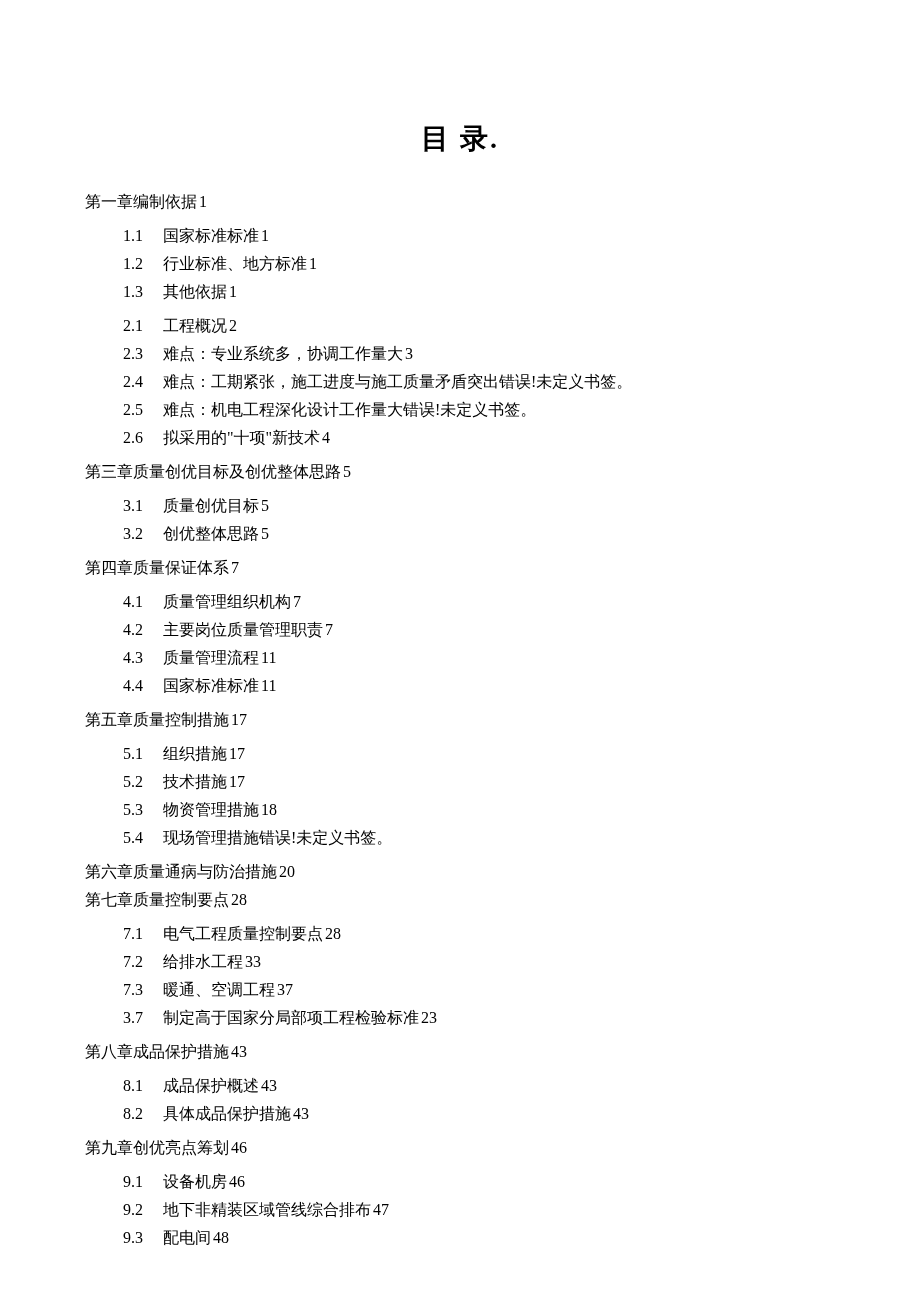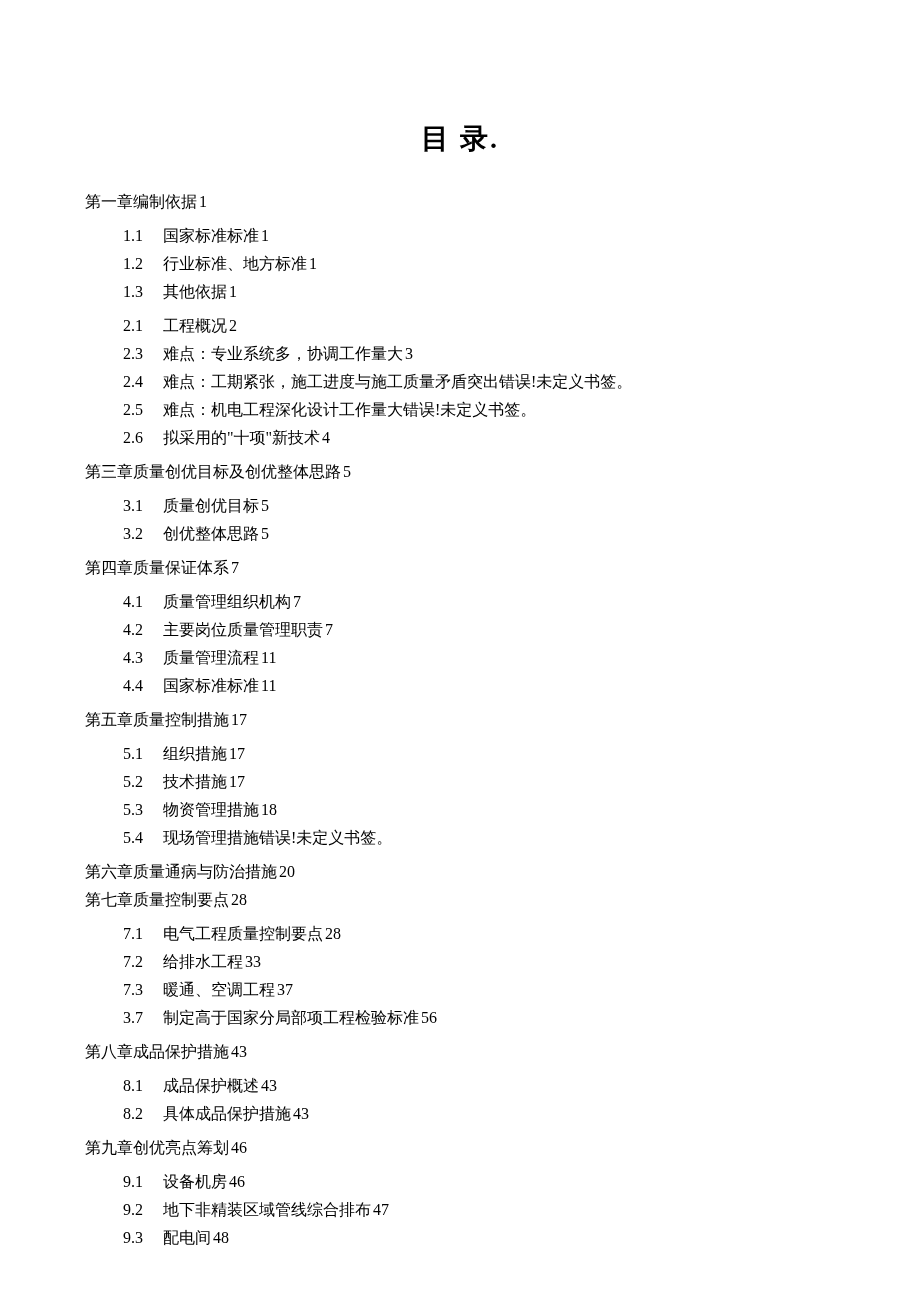--- a/index.html
+++ b/index.html
@@ -91,21 +91,21 @@
         <div class="entry section"><span class="sec-num">5.2</span><span class="sec-gap"></span><span>技术措施</span><span class="page-num">17</span></div>
         <div class="entry section"><span class="sec-num">5.3</span><span class="sec-gap"></span><span>物资管理措施</span><span class="page-num">18</span></div>
         <div class="entry section"><span class="sec-num">5.4</span><span class="sec-gap"></span><span>现场管理措施</span><span>错误!</span><span class="bold">未定义书签。</span></div>
       </div>
       <div class="entry chapter"><span>第六章质量通病与防治措施</span><span class="page-num">20</span></div>
       <div class="entry chapter"><span>第七章质量控制要点</span><span class="page-num">28</span></div>
       <div class="section-group">
         <div class="entry section"><span class="sec-num">7.1</span><span class="sec-gap"></span><span>电气工程质量控制要点</span><span class="page-num">28</span></div>
         <div class="entry section"><span class="sec-num">7.2</span><span class="sec-gap"></span><span>给排水工程</span><span class="page-num">33</span></div>
         <div class="entry section"><span class="sec-num">7.3</span><span class="sec-gap"></span><span>暖通、空调工程</span><span class="page-num">37</span></div>
-        <div class="entry section"><span class="sec-num">3.7</span><span class="sec-gap"></span><span>制定高于国家分局部项工程检验标准</span><span class="page-num">56</span></div>
+        <div class="entry section"><span class="sec-num">3.7</span><span class="sec-gap"></span><span>制定高于国家分局部项工程检验标准</span><span class="page-num">23</span></div>
       </div>
       <div class="entry chapter"><span>第八章成品保护措施</span><span class="page-num">43</span></div>
       <div class="section-group">
         <div class="entry section"><span class="sec-num">8.1</span><span class="sec-gap"></span><span>成品保护概述</span><span class="page-num">43</span></div>
         <div class="entry section"><span class="sec-num">8.2</span><span class="sec-gap"></span><span>具体成品保护措施</span><span class="page-num">43</span></div>
       </div>
       <div class="entry chapter"><span>第九章创优亮点筹划</span><span class="page-num">46</span></div>
       <div class="section-group">
         <div class="entry section"><span class="sec-num">9.1</span><span class="sec-gap"></span><span>设备机房</span><span class="page-num">46</span></div>
         <div class="entry section"><span class="sec-num">9.2</span><span class="sec-gap"></span><span>地下非精装区域管线综合排布</span><span class="page-num">47</span></div>

